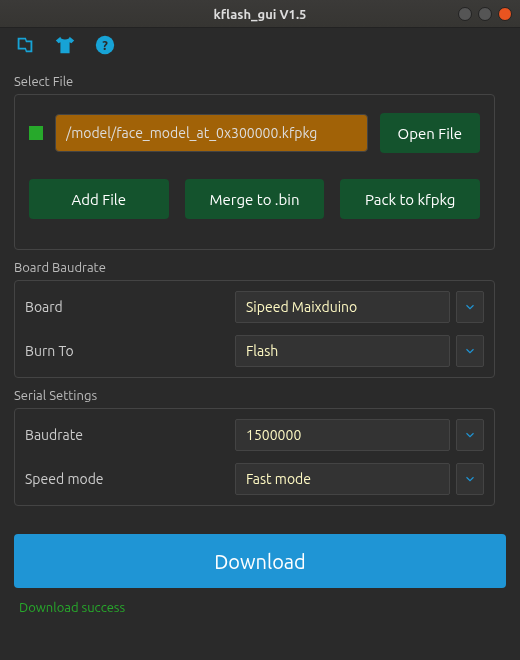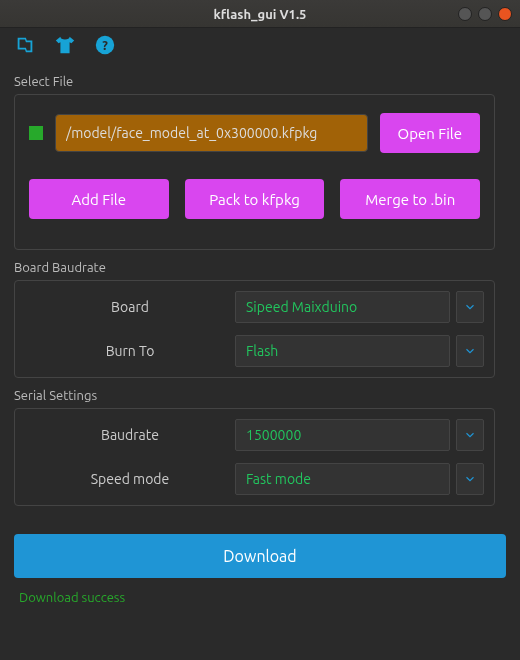--- a/index.html
+++ b/index.html
@@ -25,53 +25,53 @@
   .group-label { color: #bbb; font-size: 13px; margin-bottom: 6px; }
   .group-box { border: 1px solid #444; border-radius: 4px; padding: 18px 14px 30px 14px; }
 
   .file-row { display: flex; align-items: center; gap: 12px; }
   .color-sq { width: 14px; height: 14px; background: #27a92b; display: inline-block; flex: 0 0 14px; }
   .text-input {
     flex: 1; height: 38px; background: #a16207; border: 1px solid #444; border-radius: 4px;
     color: #ddd; padding: 0 10px; font-size: 14px; outline: none;
   }
   .btn {
-    background: #d946ef; color: #fff; border: none; border-radius: 4px;
+    background: #14532d; color: #fff; border: none; border-radius: 4px;
     height: 40px; padding: 0 18px; font-size: 15px; cursor: pointer;
     display: inline-flex; align-items: center; justify-content: center;
   }
   .btn.open { height: 40px; }
 
   .file-actions { display: flex; gap: 16px; margin-top: 26px; }
   .file-actions .btn { flex: 1; }
 
   .setting-row { display: flex; align-items: center; height: 44px; }
   .setting-row .lbl { width: 210px; color: #ccc; font-size: 14px; }
   .select {
     flex: 1; height: 32px; background: #333; border: 1px solid #444;
     border-radius: 2px; display: flex; align-items: center; padding: 0 10px;
-    position: relative; color: #22c55e; font-size: 14px;
+    position: relative; color: #fef9c3; font-size: 14px;
   }
   .select-chevron {
     width: 28px; height: 32px; margin-left: 6px; background: #333;
     border: 1px solid #444; border-radius: 2px; display: flex;
     align-items: center; justify-content: center;
   }
   .select-chevron svg { width: 14px; height: 14px; fill: none; stroke: #1f95d5; stroke-width: 2; }
 
   .download-btn {
-    width: calc(100% - 28px); margin: 18px 14px 8px 14px; height: 44px;
+    width: calc(100% - 28px); margin: 18px 14px 8px 14px; height: 54px;
     background: #1f95d5; color: #fff; border: none; border-radius: 4px;
-    font-size: 16px; cursor: pointer;
+    font-size: 20px; cursor: pointer;
   }
   .status { color: #27a92b; font-size: 13px; padding: 4px 19px; }
 
   .main-wrap { background: #2a2a2a; }
   .settings-section { margin-top: 10px; }
-  .settings-panel { border: 1px solid #444; border-radius: 4px; padding: 4px 10px; text-align: center; }
+  .settings-panel { border: 1px solid #444; border-radius: 4px; padding: 4px 10px; }
 </style>
 </head>
 <body>
 
 
 
 <div class="titlebar">
   <div class="title">kflash_gui V1.5</div>
   <div class="win-controls">
     <span class="wc min"></span>
@@ -104,22 +104,22 @@
   <div class="group">
     <div class="group-label">Select File</div>
     <div class="group-box">
       <div class="file-row">
         <span class="color-sq"></span>
         <input class="text-input" type="text" value="/model/face_model_at_0x300000.kfpkg" style="">
         <button class="btn open">Open File</button>
       </div>
       <div class="file-actions">
         <button class="btn">Add File</button>
+        <button class="btn">Merge to .bin</button>
         <button class="btn">Pack to kfpkg</button>
-        <button class="btn">Merge to .bin</button>
       </div>
     </div>
   </div>
 
   <div class="group settings-section">
     <div class="group-label">Board Baudrate</div>
     <div class="settings-panel">
 
       <div class="setting-row">
         <div class="lbl">Board</div>

